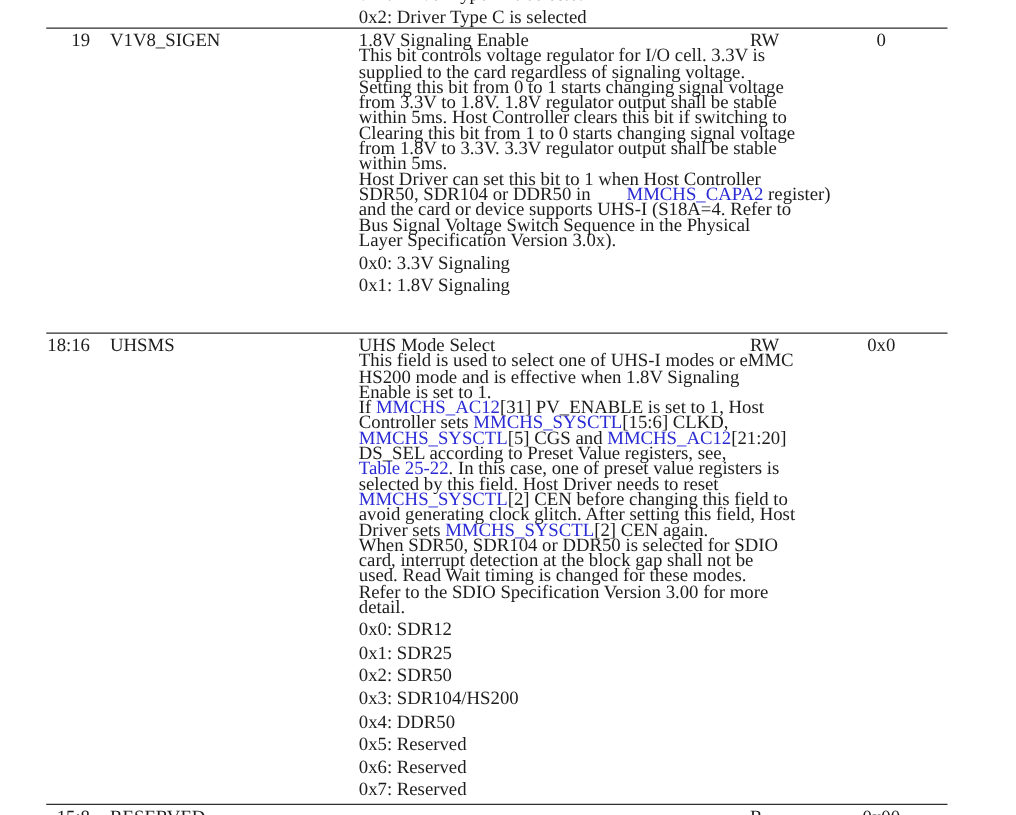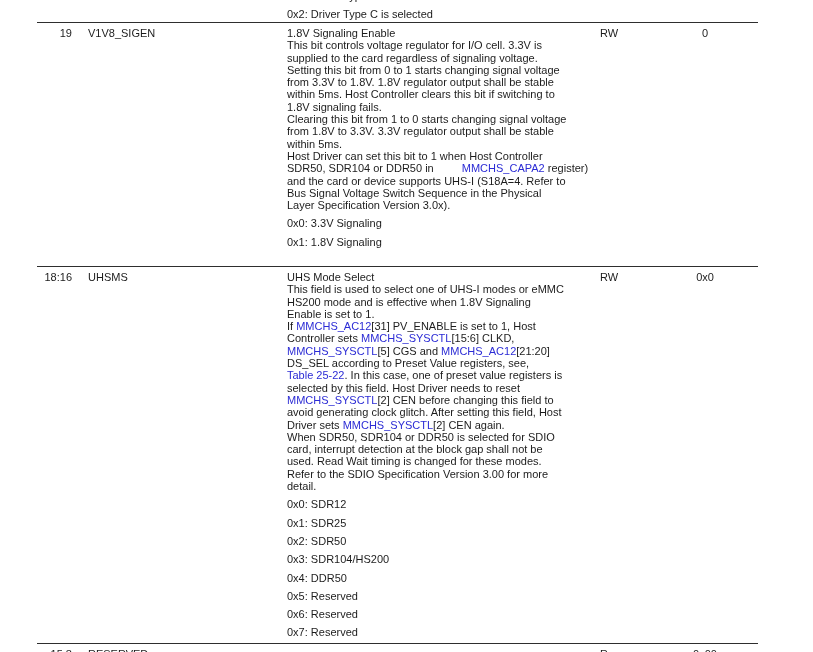--- a/index.html
+++ b/index.html
@@ -2,22 +2,22 @@
 <html><head>
 <meta charset="utf-8">
 <style>
   html, body { margin: 0; padding: 0; background: #fff; }
   .page {
     position: relative;
     width: 813px;
     height: 652px;
     background: #ffffff;
     overflow: hidden;
-    font-family: Liberation Sans, sans-serif;
-    font-size: 11px;
+    font-family: Liberation Serif, serif;
+    font-size: 15px;
     color: #1c1c1c;
   }
   .abs-line {
     position: absolute;
     white-space: pre;
     line-height: 12.3px;
   }
   .regtable {
     position: absolute;
     left: 37px;
@@ -57,21 +57,20 @@
       <div class="trow" style="height: 244px; border-top-color: rgb(46, 46, 46);">
         <div class="cell c-bit">19</div>
         <div class="cell c-field">V1V8_SIGEN</div>
         <div class="cell c-desc">
           <div class="dline"><span>1.8V Signaling Enable</span></div>
           <div class="dline"><span>This bit controls voltage regulator for I/O cell. 3.3V is</span></div>
           <div class="dline"><span>supplied to the card regardless of signaling voltage.</span></div>
           <div class="dline"><span>Setting this bit from 0 to 1 starts changing signal voltage</span></div>
           <div class="dline"><span>from 3.3V to 1.8V. 1.8V regulator output shall be stable</span></div>
           <div class="dline"><span>within 5ms. Host Controller clears this bit if switching to</span></div>
-          <div class="dline"><span>1.8V signaling fails.</span></div>
           <div class="dline"><span>Clearing this bit from 1 to 0 starts changing signal voltage</span></div>
           <div class="dline"><span>from 1.8V to 3.3V. 3.3V regulator output shall be stable</span></div>
           <div class="dline"><span>within 5ms.</span></div>
           <div class="dline"><span>Host Driver can set this bit to 1 when Host Controller</span></div>
           <div class="dline"><span>SDR50, SDR104 or DDR50 in </span><span class="lnk" style="color: rgb(43, 43, 213); padding-left: 25px;">MMCHS_CAPA2</span><span> register)</span></div>
           <div class="dline"><span>and the card or device supports UHS-I (S18A=4. Refer to</span></div>
           <div class="dline"><span>Bus Signal Voltage Switch Sequence in the Physical</span></div>
           <div class="dline"><span>Layer Specification Version 3.0x).</span></div>
           <div class="dline para"><span>0x0: 3.3V Signaling</span></div>
           <div class="dline para"><span>0x1: 1.8V Signaling</span></div>

